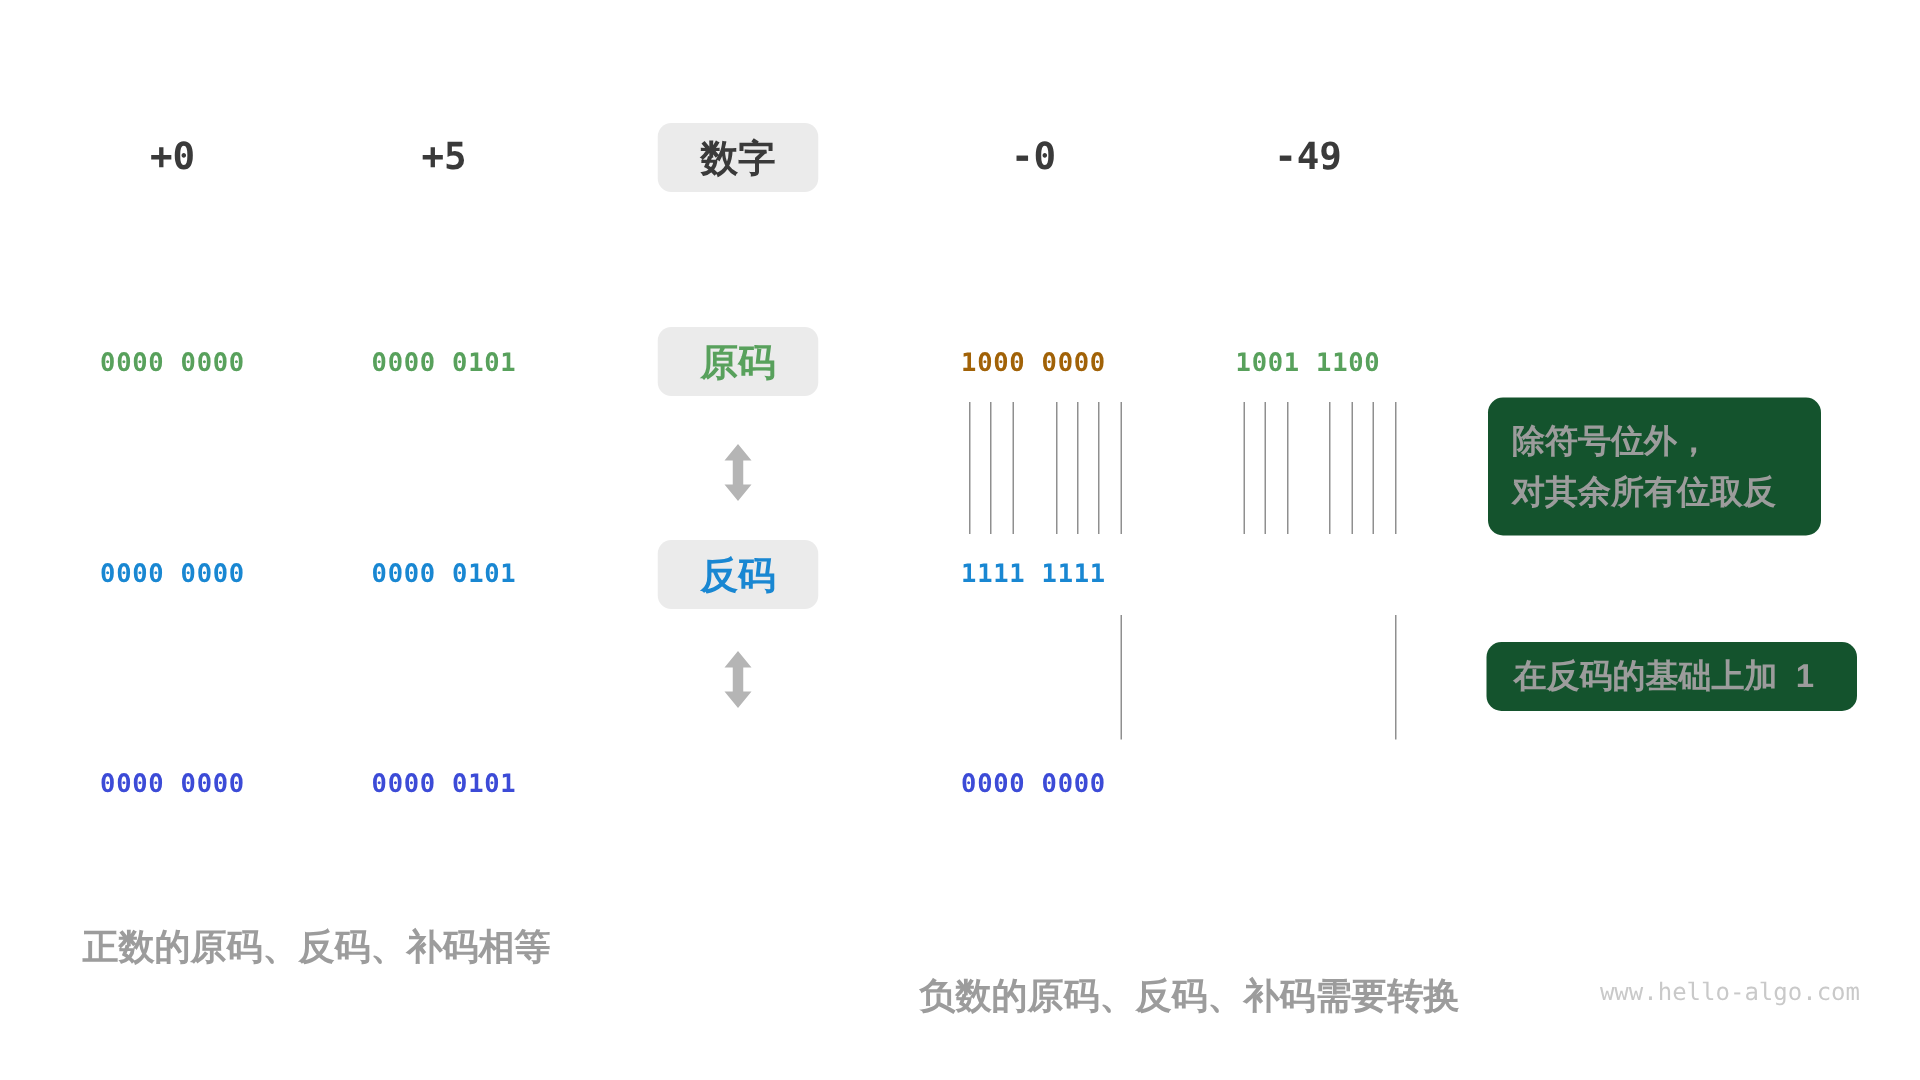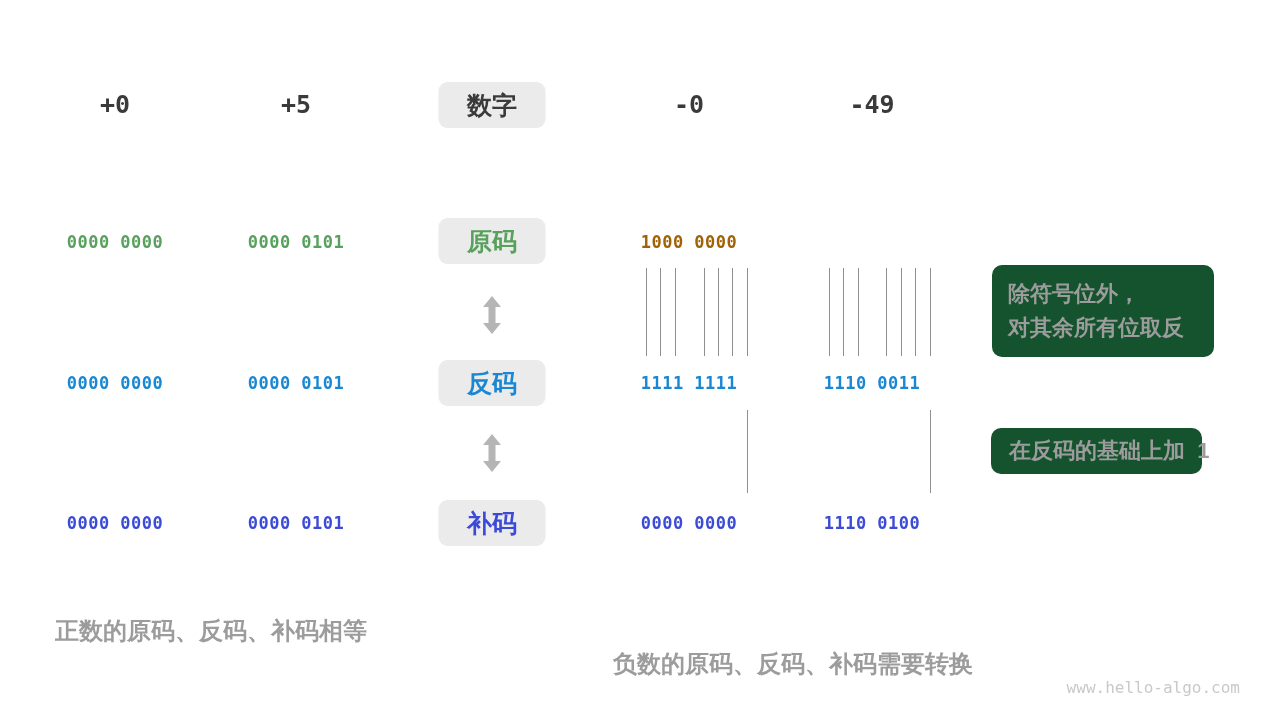--- a/index.html
+++ b/index.html
@@ -18,41 +18,42 @@
   }
   .tick  { position:absolute; width:1px; background:#8f8f8f; }
   .arrow { position:absolute; left:492px; transform:translateX(-50%); }
   .note {
     position:absolute; background:#14532d; border-radius:10px;
     color:#9c9c9c; font-weight:bold; font-size:22px;
     box-sizing:border-box; display:flex; flex-direction:column; justify-content:center;
   }
   .note div { white-space:pre; line-height:34px; }
   .caption { position:absolute; transform:translateY(-50%); font-size:24px; font-weight:bold; color:#9c9c9c; white-space:nowrap; }
-  .watermark { position:absolute; right:40px; top:687px; transform:translateY(-50%); font-size:16px; color:#c9c9c9; font-weight:normal; }
+  .watermark { position:absolute; right:40px; top:661px; transform:translateY(-50%); font-size:16px; color:#c9c9c9; font-weight:normal; }
 </style>
 </head>
 <body>
 
 <div class="canvas">
 
   <span class="mono hdr" style="left:115px; top:104px;">+0</span>
   <span class="mono hdr" style="left:296px; top:104px;">+5</span>
   <div class="labelbox" style="top:82px; color:#3a3a3a;">
     <span>数字</span>
   </div>
   <span class="mono hdr" style="left:689px; top:104px;">-0</span>
   <span class="mono hdr" style="left:872px; top:104px;">-49</span>
 
   <span class="mono bin" style="left: 115px; top: 242px; color: rgb(88, 161, 92);">0000 0000</span>
   <span class="mono bin" style="left: 296px; top: 242px; color: rgb(88, 161, 92);">0000 0101</span>
   <div class="labelbox" style="top: 218px; color: rgb(88, 161, 92);">
     <span>原码</span>
   </div>
   <span class="mono bin" style="left: 689px; top: 242px; color: #a16207;">1000 0000</span>
+  <span class="mono bin" style="left: 872px; top: 242px; color: rgb(88, 161, 92);">1001 1100</span>
 
   <svg class="arrow" style="top:296px;" width="22" height="38" viewBox="0 0 22 38">
     <path d="M11 0 L20 11 L14.5 11 L14.5 27 L20 27 L11 38 L2 27 L7.5 27 L7.5 11 L2 11 Z" fill="#b5b5b5"></path>
   </svg>
 
   <div>
     <div class="tick" style="left:646px; top:268px; height:88px;"></div>
     <div class="tick" style="left:660px; top:268px; height:88px;"></div>
     <div class="tick" style="left:675px; top:268px; height:88px;"></div>
     <div class="tick" style="left:704px; top:268px; height:88px;"></div>
@@ -75,41 +76,36 @@
     <div>除符号位外，</div>
     <div>对其余所有位取反</div>
   </div>
 
   <span class="mono bin" style="left: 115px; top: 383px; color: rgb(25, 135, 210);">0000 0000</span>
   <span class="mono bin" style="left: 296px; top: 383px; color: rgb(25, 135, 210);">0000 0101</span>
   <div class="labelbox" style="top: 360px; color: rgb(25, 135, 210);">
     <span>反码</span>
   </div>
   <span class="mono bin" style="left: 689px; top: 383px; color: rgb(25, 135, 210);">1111 1111</span>
-  <span class="mono bin" style="left: 872px; top: 383px; color: rgb(25, 135, 210);">1110 0011</span>
 
   <svg class="arrow" style="top:434px;" width="22" height="38" viewBox="0 0 22 38">
     <path d="M11 0 L20 11 L14.5 11 L14.5 27 L20 27 L11 38 L2 27 L7.5 27 L7.5 11 L2 11 Z" fill="#b5b5b5"></path>
   </svg>
 
   <div>
     <div class="tick" style="left:747px; top:410px; height:83px;"></div>
     <div class="tick" style="left:930px; top:410px; height:83px;"></div>
   </div>
 
-  <div class="note" style="left:991px; top:428px; width:211px; height:46px; padding:0 18px;">
+  <div class="note" style="left:991px; top:428px; width:247px; height:46px; padding:0 18px;">
     <div>在反码的基础上加  1</div>
   </div>
 
   <span class="mono bin" style="left: 115px; top: 523px; color: rgb(60, 75, 215);">0000 0000</span>
   <span class="mono bin" style="left: 296px; top: 523px; color: rgb(60, 75, 215);">0000 0101</span>
-  <div class="labelbox" style="top: 500px; color: rgb(60, 75, 215);">
-    <span>补码</span>
-  </div>
   <span class="mono bin" style="left: 689px; top: 523px; color: rgb(60, 75, 215);">0000 0000</span>
-  <span class="mono bin" style="left: 872px; top: 523px; color: rgb(60, 75, 215);">1110 0100</span>
 
   <span class="caption" style="left:55px; top:631px;">正数的原码、反码、补码相等</span>
   <span class="caption" style="left:613px; top:664px;">负数的原码、反码、补码需要转换</span>
 
   <span class="mono watermark">www.hello-algo.com</span>
 
 </div>
 
 </body></html>

